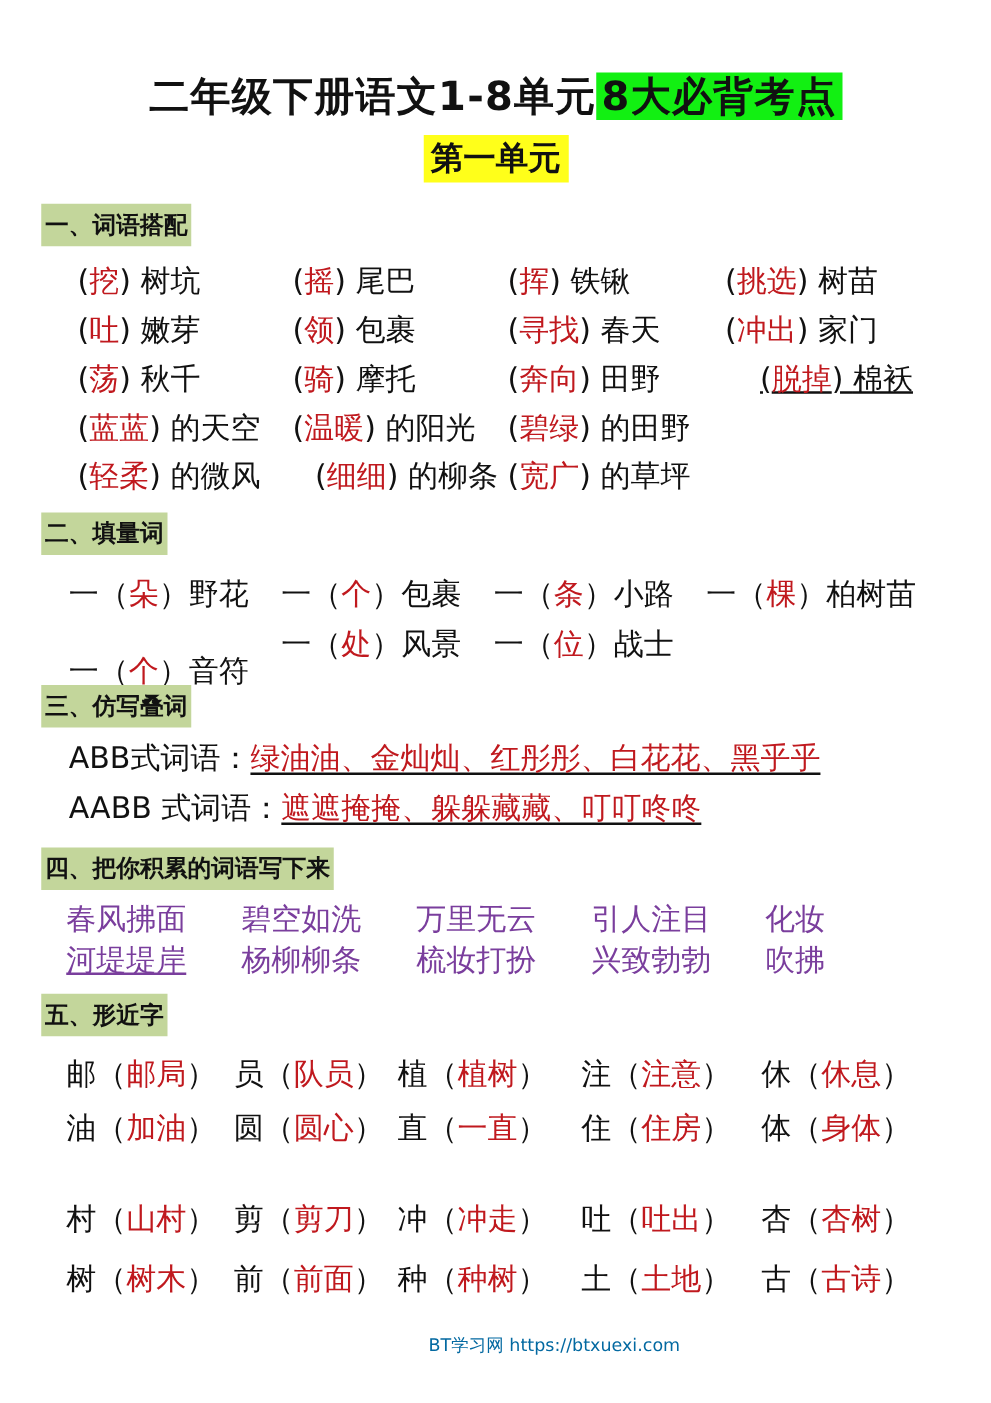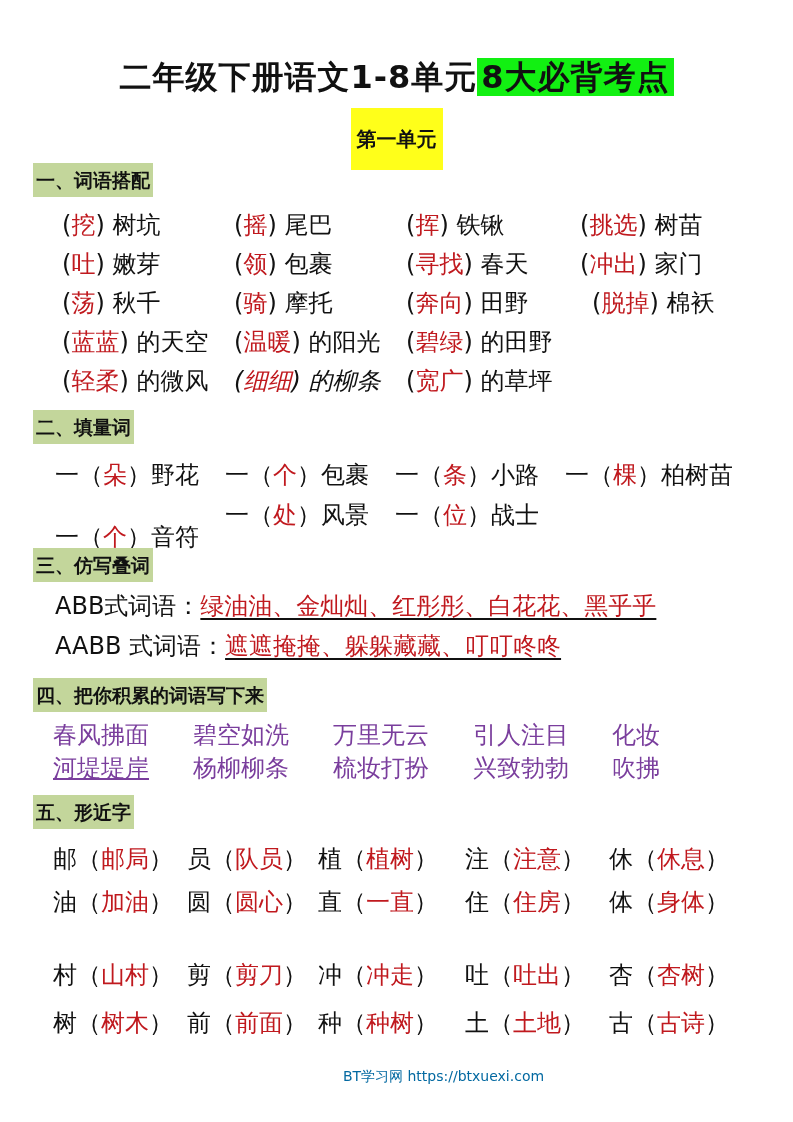--- a/index.html
+++ b/index.html
@@ -11,22 +11,22 @@
   .title {
     position: absolute; left: 0; top: 46px; width: 793px;
     text-align: center; font-size: 32px; font-weight: bold; line-height: 62px;
     letter-spacing: 1px; white-space: nowrap;
   }
   .title .hl { background: #12f012; padding: 0 4px; }
   .unit {
     position: absolute; left: 0; top: 108px; width: 793px; text-align: center;
   }
   .unit span {
-    display: inline-block; background: #ffff1a; font-weight: bold; font-size: 20px;
-    line-height: 38px; padding: 12px 6px;
+    display: inline-block; background: #ffff1a; font-weight: bold; font-size: 26px;
+    line-height: 38px; padding: 0 6px;
   }
   .sec-head {
     position: absolute; left: 33px; background: #c3d69b; font-weight: bold;
     font-size: 19px; line-height: 34px; padding: 0 3px; white-space: nowrap;
   }
   .row { position: absolute; font-size: 24px; line-height: 30px; white-space: nowrap; }
   .cell { position: absolute; white-space: nowrap; }
   .red { color: #c0191e; }
   .purple { color: #7a3e9d; }
   .ul { text-decoration: underline; text-decoration-color: #111; text-underline-offset: 4px; }
@@ -49,26 +49,26 @@
     <div class="cell row" style="left: 234px; top: 210px;"><span>(</span><span class="red">摇</span><span>) </span><span>尾巴</span></div>
     <div class="cell row" style="left: 406px; top: 210px;"><span>(</span><span class="red">挥</span><span>) </span><span>铁锹</span></div>
     <div class="cell row" style="left: 580px; top: 210px;"><span>(</span><span class="red">挑选</span><span>) </span><span>树苗</span></div>
     <div class="cell row" style="left: 62px; top: 249px;"><span>(</span><span class="red">吐</span><span>) </span><span>嫩芽</span></div>
     <div class="cell row" style="left: 234px; top: 249px;"><span>(</span><span class="red">领</span><span>) </span><span>包裹</span></div>
     <div class="cell row" style="left: 406px; top: 249px;"><span>(</span><span class="red">寻找</span><span>) </span><span>春天</span></div>
     <div class="cell row" style="left: 580px; top: 249px;"><span>(</span><span class="red">冲出</span><span>) </span><span>家门</span></div>
     <div class="cell row" style="left: 62px; top: 288px;"><span>(</span><span class="red">荡</span><span>) </span><span>秋千</span></div>
     <div class="cell row" style="left: 234px; top: 288px;"><span>(</span><span class="red">骑</span><span>) </span><span>摩托</span></div>
     <div class="cell row" style="left: 406px; top: 288px;"><span>(</span><span class="red">奔向</span><span>) </span><span>田野</span></div>
-    <div class="cell row" style="left: 592px; top: 288px;"><span>(</span><span class="red">脱掉</span><span>) </span><span>棉袄</span></div>
+    <div class="cell row" style="left: 608px; top: 288px; text-decoration: underline;"><span>(</span><span class="red">脱掉</span><span>) </span><span>棉袄</span></div>
     <div class="cell row" style="left: 62px; top: 327px;"><span>(</span><span class="red">蓝蓝</span><span>) </span><span>的天空</span></div>
     <div class="cell row" style="left: 234px; top: 327px;"><span>(</span><span class="red">温暖</span><span>) </span><span>的阳光</span></div>
     <div class="cell row" style="left: 406px; top: 327px;"><span>(</span><span class="red">碧绿</span><span>) </span><span>的田野</span></div>
     <div class="cell row" style="left: 62px; top: 366px;"><span>(</span><span class="red">轻柔</span><span>) </span><span>的微风</span></div>
-    <div class="cell row" style="left: 234px; top: 366px; font-style: italic;"><span>(</span><span class="red">细细</span><span>) </span><span>的柳条</span></div>
+    <div class="cell row" style="left: 252px; top: 366px;"><span>(</span><span class="red">细细</span><span>) </span><span>的柳条</span></div>
     <div class="cell row" style="left: 406px; top: 366px;"><span>(</span><span class="red">宽广</span><span>) </span><span>的草坪</span></div>
   </div>
 
 <div class="sec-head" style="top:410px">二、填量词</div>
 <div id="s2">
     <div class="cell row" style="left: 55px; top: 460px;"><span>一（</span><span class="red">朵</span><span>）</span><span>野花</span></div>
     <div class="cell row" style="left: 225px; top: 460px;"><span>一（</span><span class="red">个</span><span>）</span><span>包裹</span></div>
     <div class="cell row" style="left: 395px; top: 460px;"><span>一（</span><span class="red">条</span><span>）</span><span>小路</span></div>
     <div class="cell row" style="left: 565px; top: 460px;"><span>一（</span><span class="red">棵</span><span>）</span><span>柏树苗</span></div>
     <div class="cell row" style="left: 55px; top: 500px; margin-top: 22px;"><span>一（</span><span class="red">个</span><span>）</span><span>音符</span></div>

